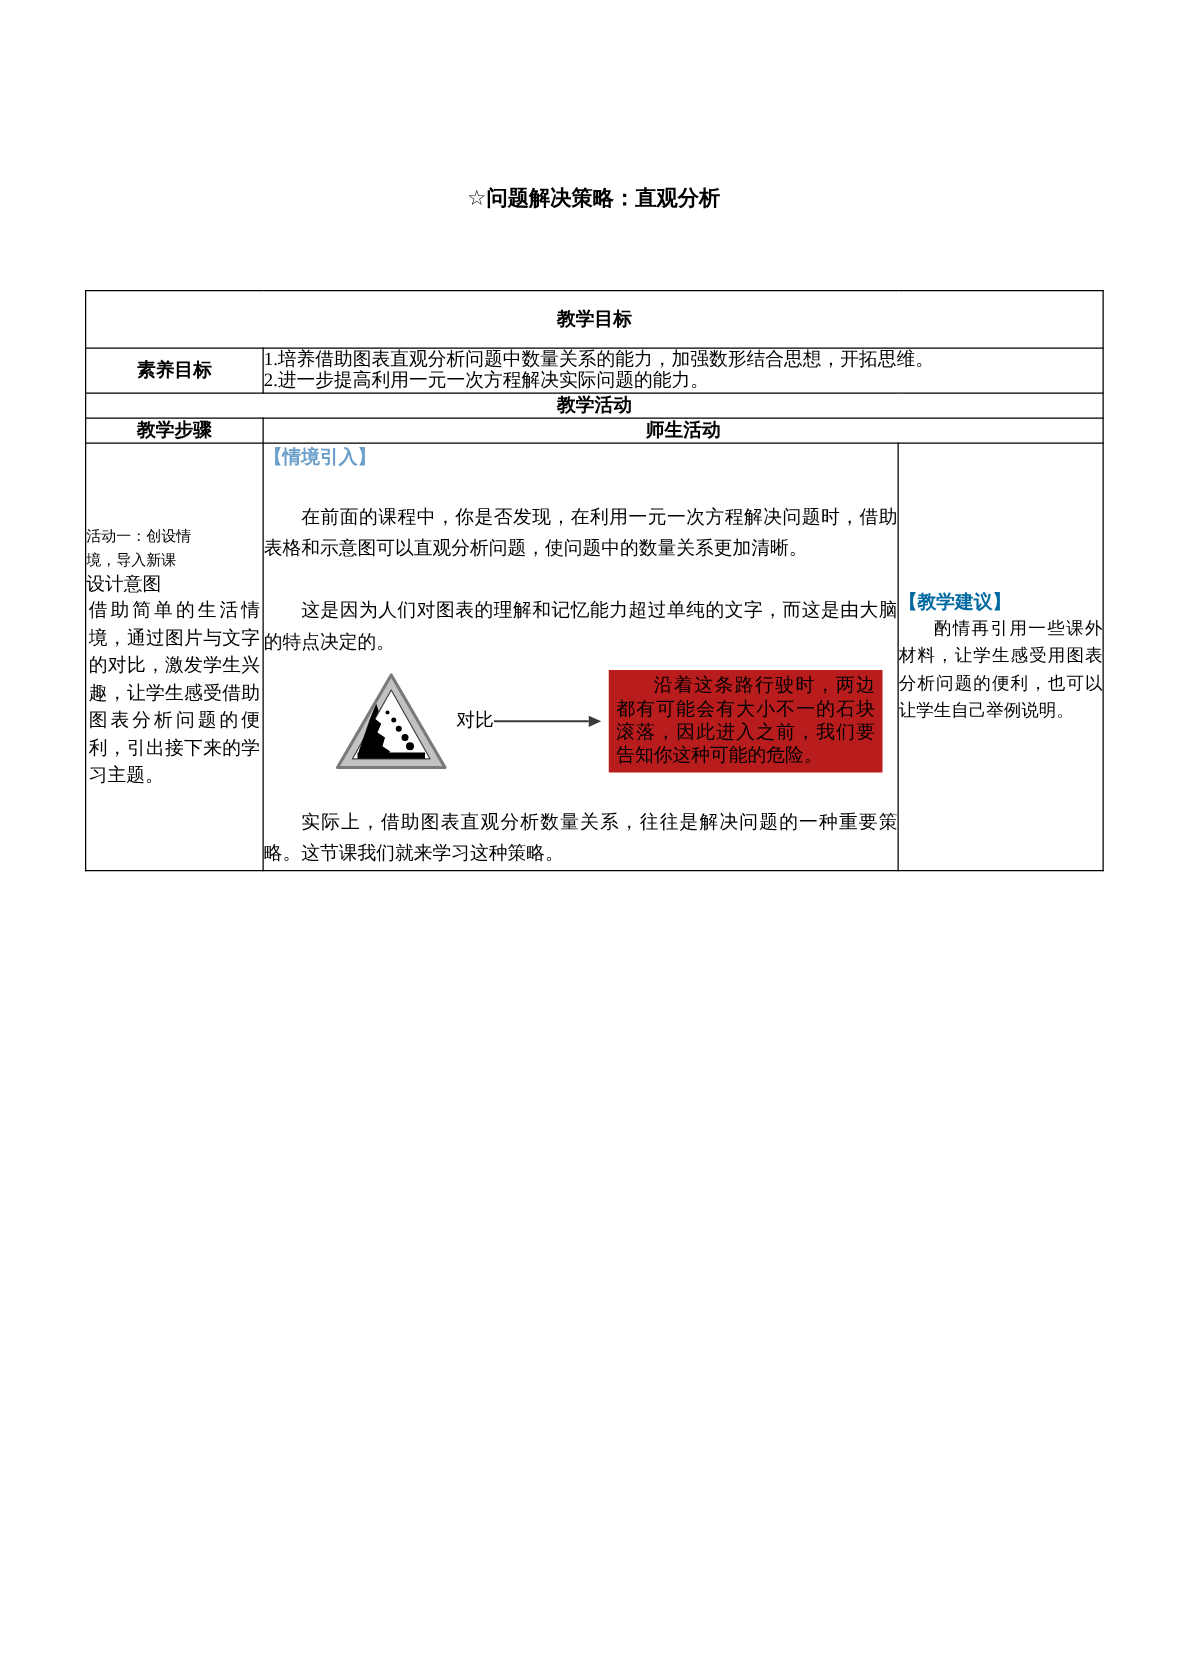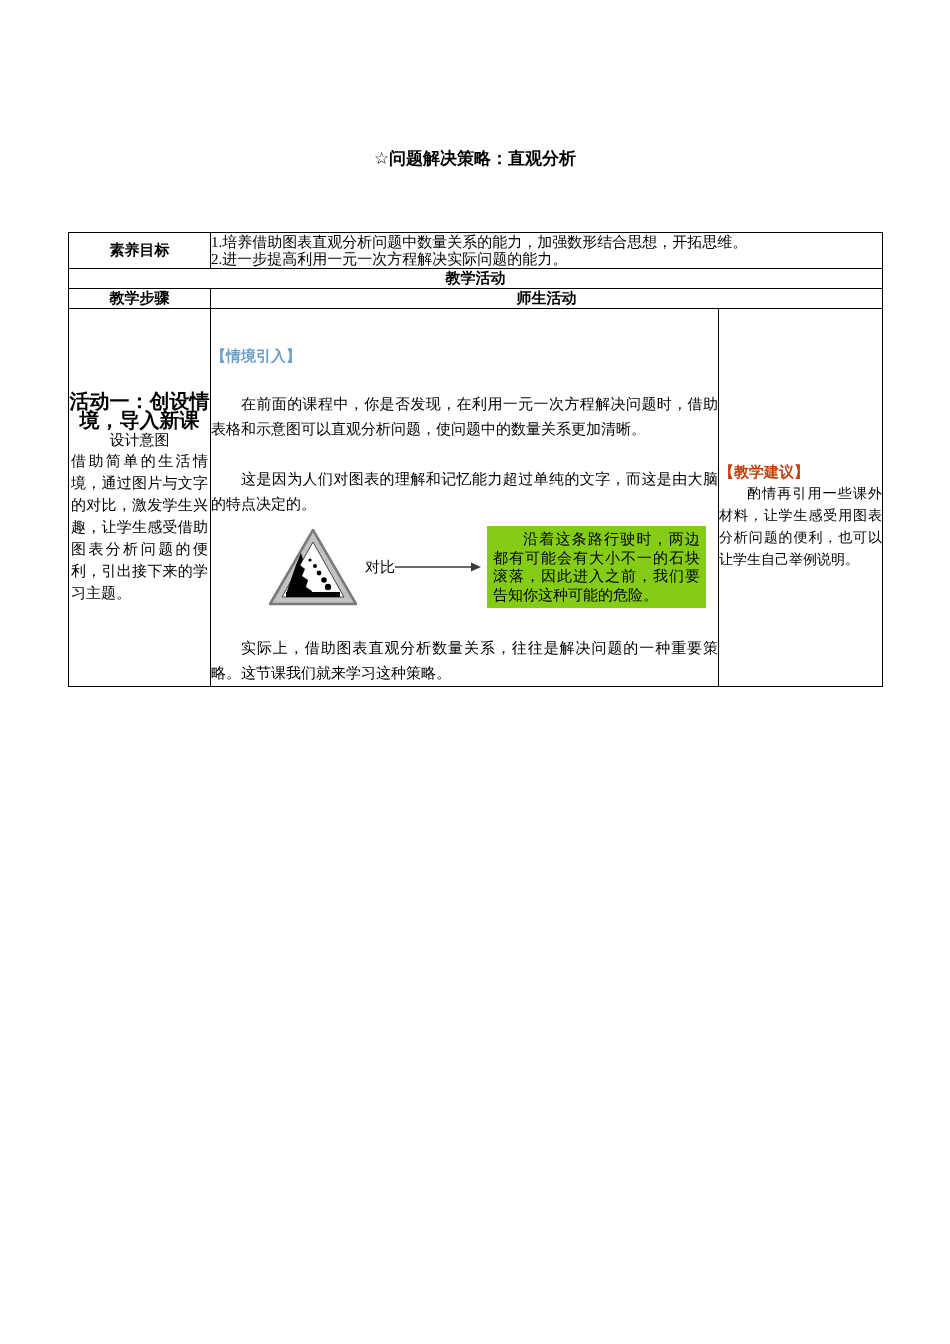--- a/index.html
+++ b/index.html
@@ -38,30 +38,30 @@
   }
   .goal-header { font-size: 16px; height: 46px; }
   .small-row { height: 19px; font-size: 15px; }
   td.text-cell { padding: 0 6px; font-size: 15px; line-height: 17px; }
   .content-row td { vertical-align: top; }
 
   
   .step-cell { padding: 2px 3px; }
   .step-title {
     font-family: "Liberation Sans", "DejaVu Sans", sans-serif;
-    font-weight: bold;
-    font-size: 20px; line-height: 19px;
-    text-align: center;
+    font-weight: normal;
+    font-size: 12px; line-height: 19px;
+    text-align: left;
   }
-  .intent-title { text-align: center; font-size: 15px; line-height: 20px; }
+  .intent-title { text-align: left; font-size: 15px; line-height: 20px; }
   .intent-body { font-size: 15px; line-height: 22px; text-align: justify; padding: 0 2px; }
 
   
   .main-cell { padding: 2px 8px 0 8px; }
-  .sec-label { font-size: 15px; font-weight: bold; line-height: 22px; margin-top: 36px; }
+  .sec-label { font-size: 15px; font-weight: bold; line-height: 22px; }
   .para { font-size: 15px; line-height: 25px; text-indent: 2em; text-align: justify; margin-top: 25px; }
   .figure-row {
     display: flex; align-items: center;
     margin: 6px 0 4px 52px;
   }
   .sign-svg { width: 100px; height: 88px; flex: 0 0 auto; }
   .compare-block {
     display: flex; flex-direction: row; align-items: center;
     margin: 0 6px 0 2px; flex: 0 0 auto;
   }
@@ -86,20 +86,23 @@
 <table class="plan">
   <colgroup>
     <col style="width:142px">
       <col style="width:393px">
       <col style="width:115px">
       <col style="width:37px">
       <col style="width:127px">
   </colgroup>
 
   <tbody>
+      <tr>
+    <td colspan="5" class="label-cell goal-header center">教学目标</td>
+  </tr>
 
 
   <tr style="height:36px">
     <td class="label-cell">素养目标</td>
     <td colspan="4" class="text-cell">
       <div>1.培养借助图表直观分析问题中数量关系的能力，加强数形结合思想，开拓思维。</div>
       <div>2.进一步提高利用一元一次方程解决实际问题的能力。</div>
     </td>
   </tr>
 
@@ -144,25 +147,25 @@
         </svg>
 
         <div class="compare-block">
           <span class="compare-label">对比</span>
           <svg class="compare-arrow" viewBox="0 0 86 12">
             <line x1="0" y1="6" x2="76" y2="6" stroke="#3a3a3a" stroke-width="1.6"></line>
             <polygon points="76,1.5 86,6 76,10.5" fill="#3a3a3a"></polygon>
           </svg>
         </div>
 
-        <div class="callout-box" id="callout-box" style="background: #84cc16;">沿着这条路行驶时，两边都有可能会有大小不一的石块滚落，因此进入之前，我们要告知你这种可能的危险。</div>
+        <div class="callout-box" id="callout-box" style="background: #b91c1c;">沿着这条路行驶时，两边都有可能会有大小不一的石块滚落，因此进入之前，我们要告知你这种可能的危险。</div>
       </div>
 
       <p class="para">实际上，借助图表直观分析数量关系，往往是解决问题的一种重要策略。这节课我们就来学习这种策略。</p>
     </td>
 
     <td colspan="2" class="sugg-cell">
-      <div class="sec-label" id="sugg-label" style="color: #c2410c;">【教学建议】</div>
+      <div class="sec-label" id="sugg-label" style="color: #0369a1;">【教学建议】</div>
       <div class="sugg-body">酌情再引用一些课外材料，让学生感受用图表分析问题的便利，也可以让学生自己举例说明。</div>
     </td>
   </tr>
 </tbody>
   </table>
 
 </body></html>

